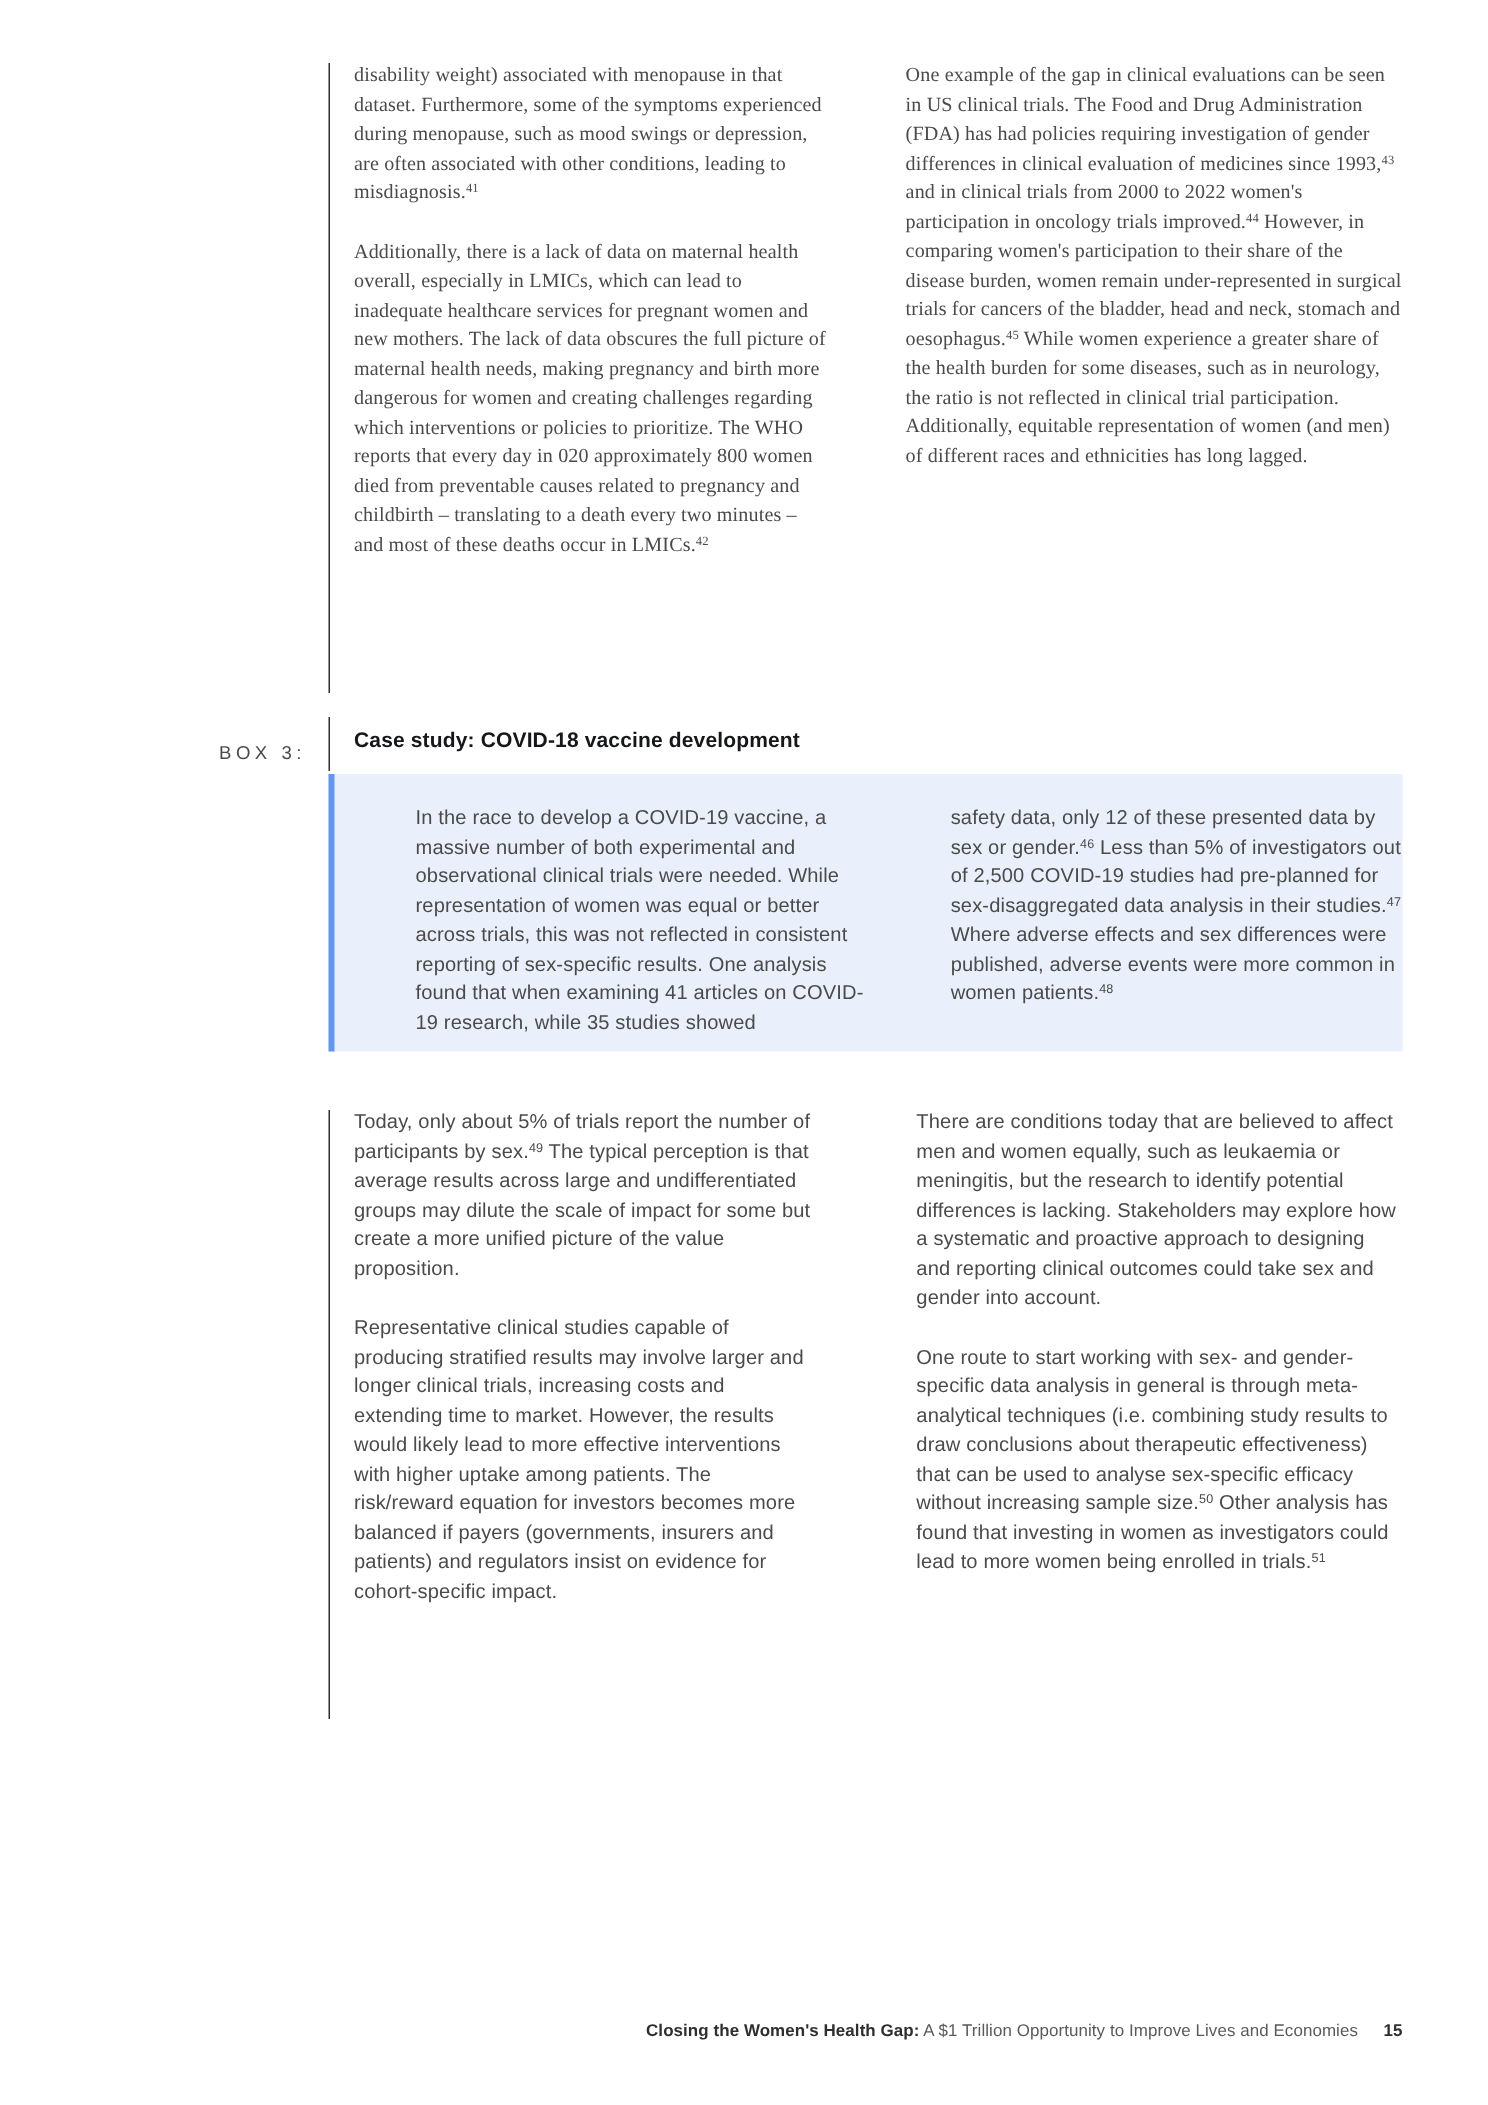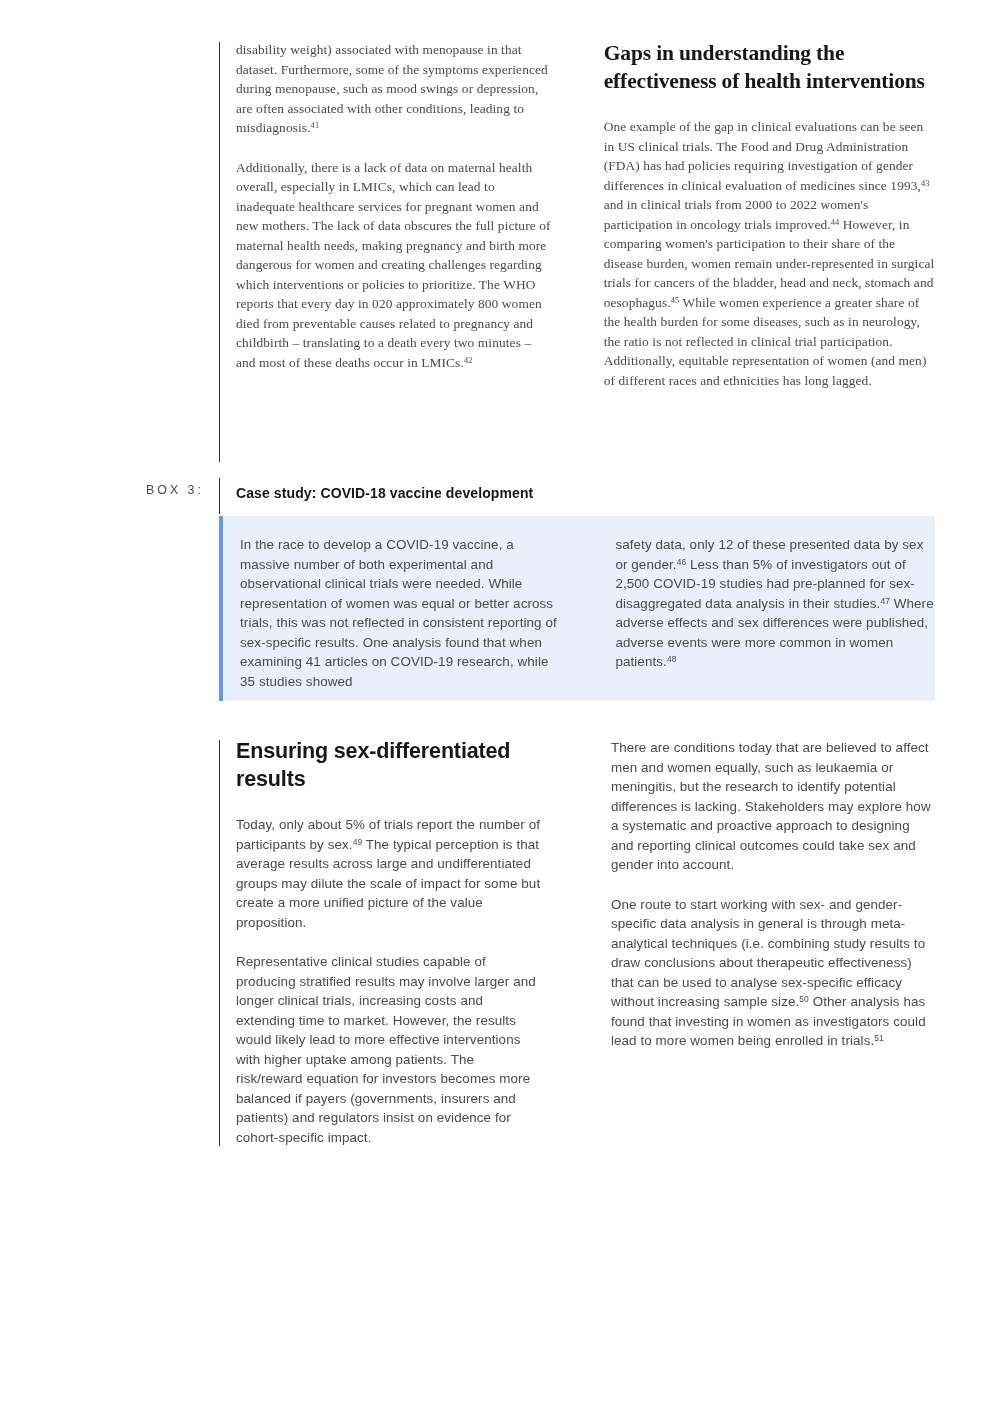--- a/index.html
+++ b/index.html
@@ -73,21 +73,21 @@
   .box-head {
     position: absolute;
     left: 146px;
     top: 483px;
     width: 790px;
     height: 30px;
   }
   .box-label {
     position: absolute;
     left: 0;
-    top: 0;
+    top: 12px;
     font-size: 12.4px;
     letter-spacing: 3px;
     color: #4a4a4a;
     text-transform: uppercase;
   }
   .box-head-rule {
     position: absolute;
     left: 73px;
     top: -5px;
     width: 1px;
@@ -111,21 +111,21 @@
     width: 716px;
     height: 185px;
     background: #e9effb;
     border-left: 4px solid #6496ee;
     box-sizing: border-box;
   }
   .box-inner {
     display: flex;
     padding: 19px 0 0 17px;
   }
-  .box-inner .bcol { width: 344px; }
+  .box-inner .bcol { width: 344px; margin-left: 37px; }
   .box-inner .bcol.right { margin-left: 52px; width: 340px; }
   .box p { font-size: 13.4px; line-height: 19.5px; color: #4a4a4a; }
 
   
   .section-bottom {
     position: absolute;
     left: 219px;
     top: 738px;
     width: 716px;
     display: flex;
@@ -167,21 +167,20 @@
     <div class="col left">
       <p>
         <span>disability weight) associated with menopause in that dataset. Furthermore, some of the symptoms experienced during menopause, such as mood swings or depression, are often associated with other conditions, leading to misdiagnosis.</span><sup>41</sup>
       </p>
       <p>
         <span>Additionally, there is a lack of data on maternal health overall, especially in LMICs, which can lead to inadequate healthcare services for pregnant women and new mothers. The lack of data obscures the full picture of maternal health needs, making pregnancy and birth more dangerous for women and creating challenges regarding which interventions or policies to prioritize. The WHO reports that every day in 020 approximately 800 women died from preventable causes related to pregnancy and childbirth – translating to a death every two minutes – and most of these deaths occur in LMICs.</span><sup>42</sup>
       </p>
     </div>
 
     <div class="col right">
-      <h2>Gaps in understanding the effectiveness of health interventions</h2>
       <p>
         <span>One example of the gap in clinical evaluations can be seen in US clinical trials. The Food and Drug Administration (FDA) has had policies requiring investigation of gender differences in clinical evaluation of medicines since 1993,</span><sup>43</sup><span> and in clinical trials from 2000 to 2022 women's participation in oncology trials improved.</span><sup>44</sup><span> However, in comparing women's participation to their share of the disease burden, women remain under-represented in surgical trials for cancers of the bladder, head and neck, stomach and oesophagus.</span><sup>45</sup><span> While women experience a greater share of the health burden for some diseases, such as in neurology, the ratio is not reflected in clinical trial participation. Additionally, equitable representation of women (and men) of different races and ethnicities has long lagged.</span>
       </p>
     </div>
   </div>
 
   <div class="box-head">
     <div class="box-label">BOX 3:</div>
     <div class="box-head-rule"></div>
     <div class="box-title">Case study: COVID-18 vaccine development</div>
@@ -198,29 +197,31 @@
         </p>
       </div>
     </div>
   </div>
 
   <div class="rule-bottom"></div>
 
   <div class="section-bottom">
 
     <div class="col left">
-      <h2>Ensuring sex-differentiated results</h2>
       <p>
         <span>Today, only about 5% of trials report the number of participants by sex.</span><sup>49</sup><span> The typical perception is that average results across large and undifferentiated groups may dilute the scale of impact for some but create a more unified picture of the value proposition.</span>
       </p>
       <p>Representative clinical studies capable of producing stratified results may involve larger and longer clinical trials, increasing costs and extending time to market. However, the results would likely lead to more effective interventions with higher uptake among patients. The risk/reward equation for investors becomes more balanced if payers (governments, insurers and patients) and regulators insist on evidence for cohort-specific impact.</p>
     </div>
 
     <div class="col right">
       <p>There are conditions today that are believed to affect men and women equally, such as leukaemia or meningitis, but the research to identify potential differences is lacking. Stakeholders may explore how a systematic and proactive approach to designing and reporting clinical outcomes could take sex and gender into account.</p>
       <p>
         <span>One route to start working with sex- and gender-specific data analysis in general is through meta-analytical techniques (i.e. combining study results to draw conclusions about therapeutic effectiveness) that can be used to analyse sex-specific efficacy without increasing sample size.</span><sup>50</sup><span> Other analysis has found that investing in women as investigators could lead to more women being enrolled in trials.</span><sup>51</sup>
       </p>
     </div>
   </div>
 
+  <div class="footer">
+    <span class="ftitle">Closing the Women's Health Gap:</span><span class="fsub"> A $1 Trillion Opportunity to Improve Lives and Economies</span><span class="fpage">15</span>
+  </div>
 
 </div>
 
 </body></html>

